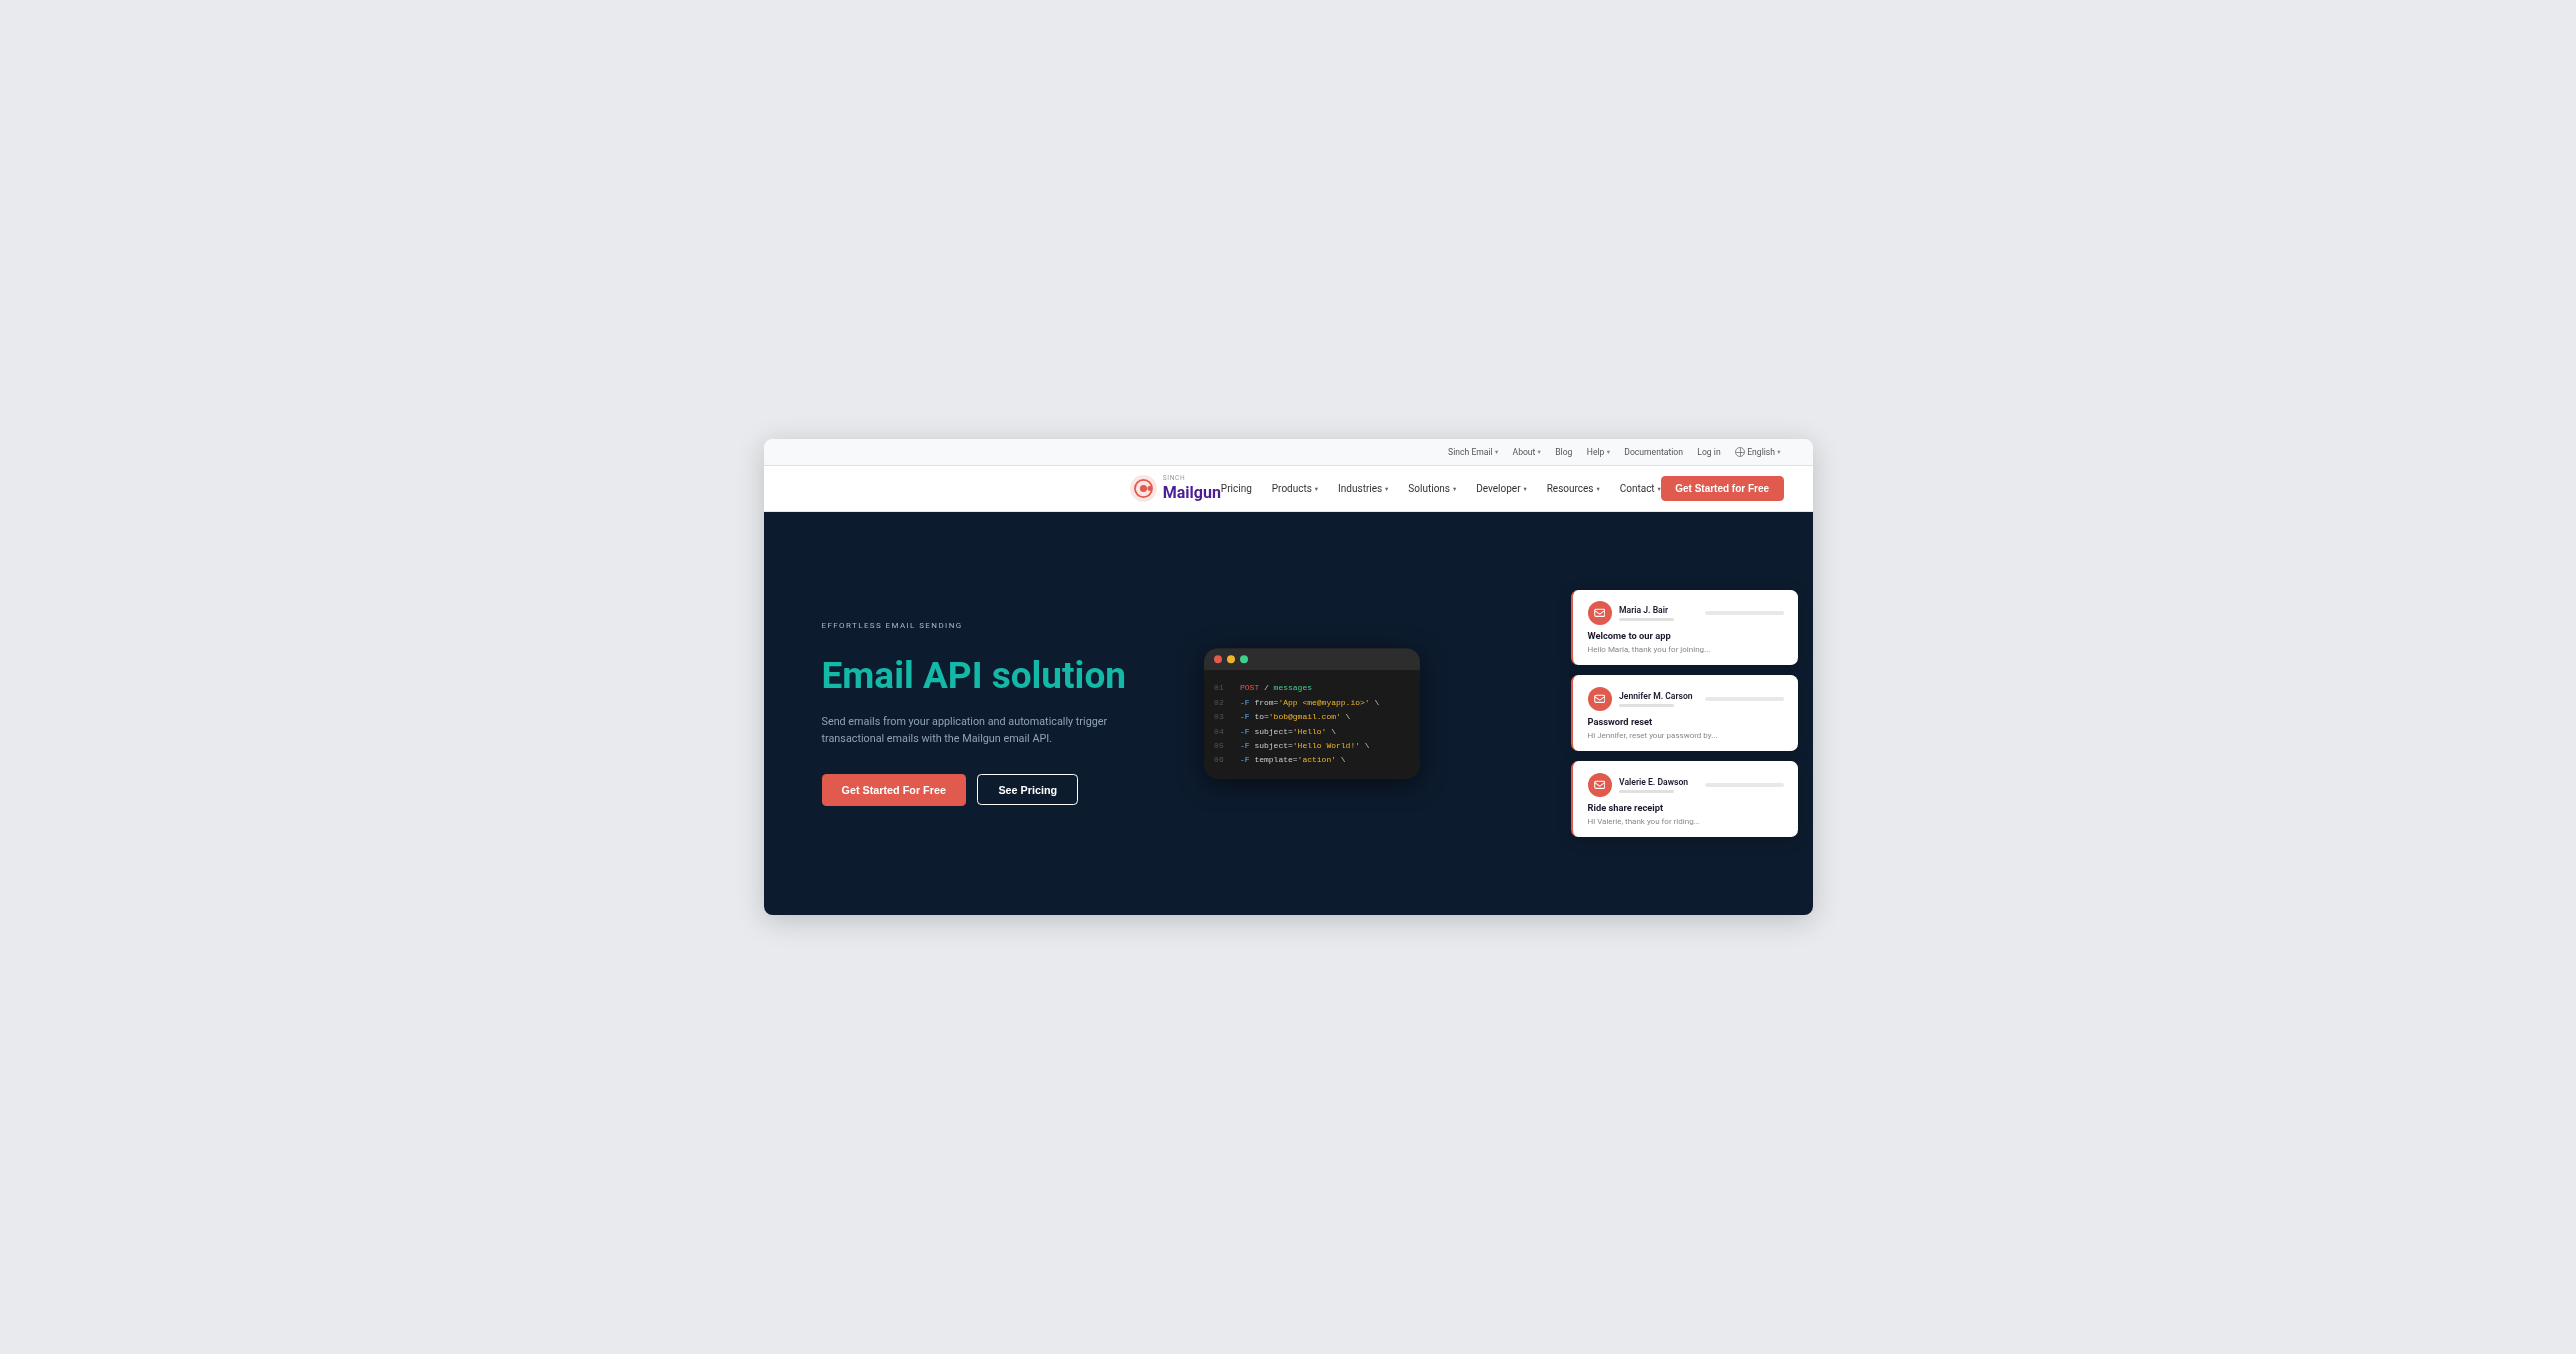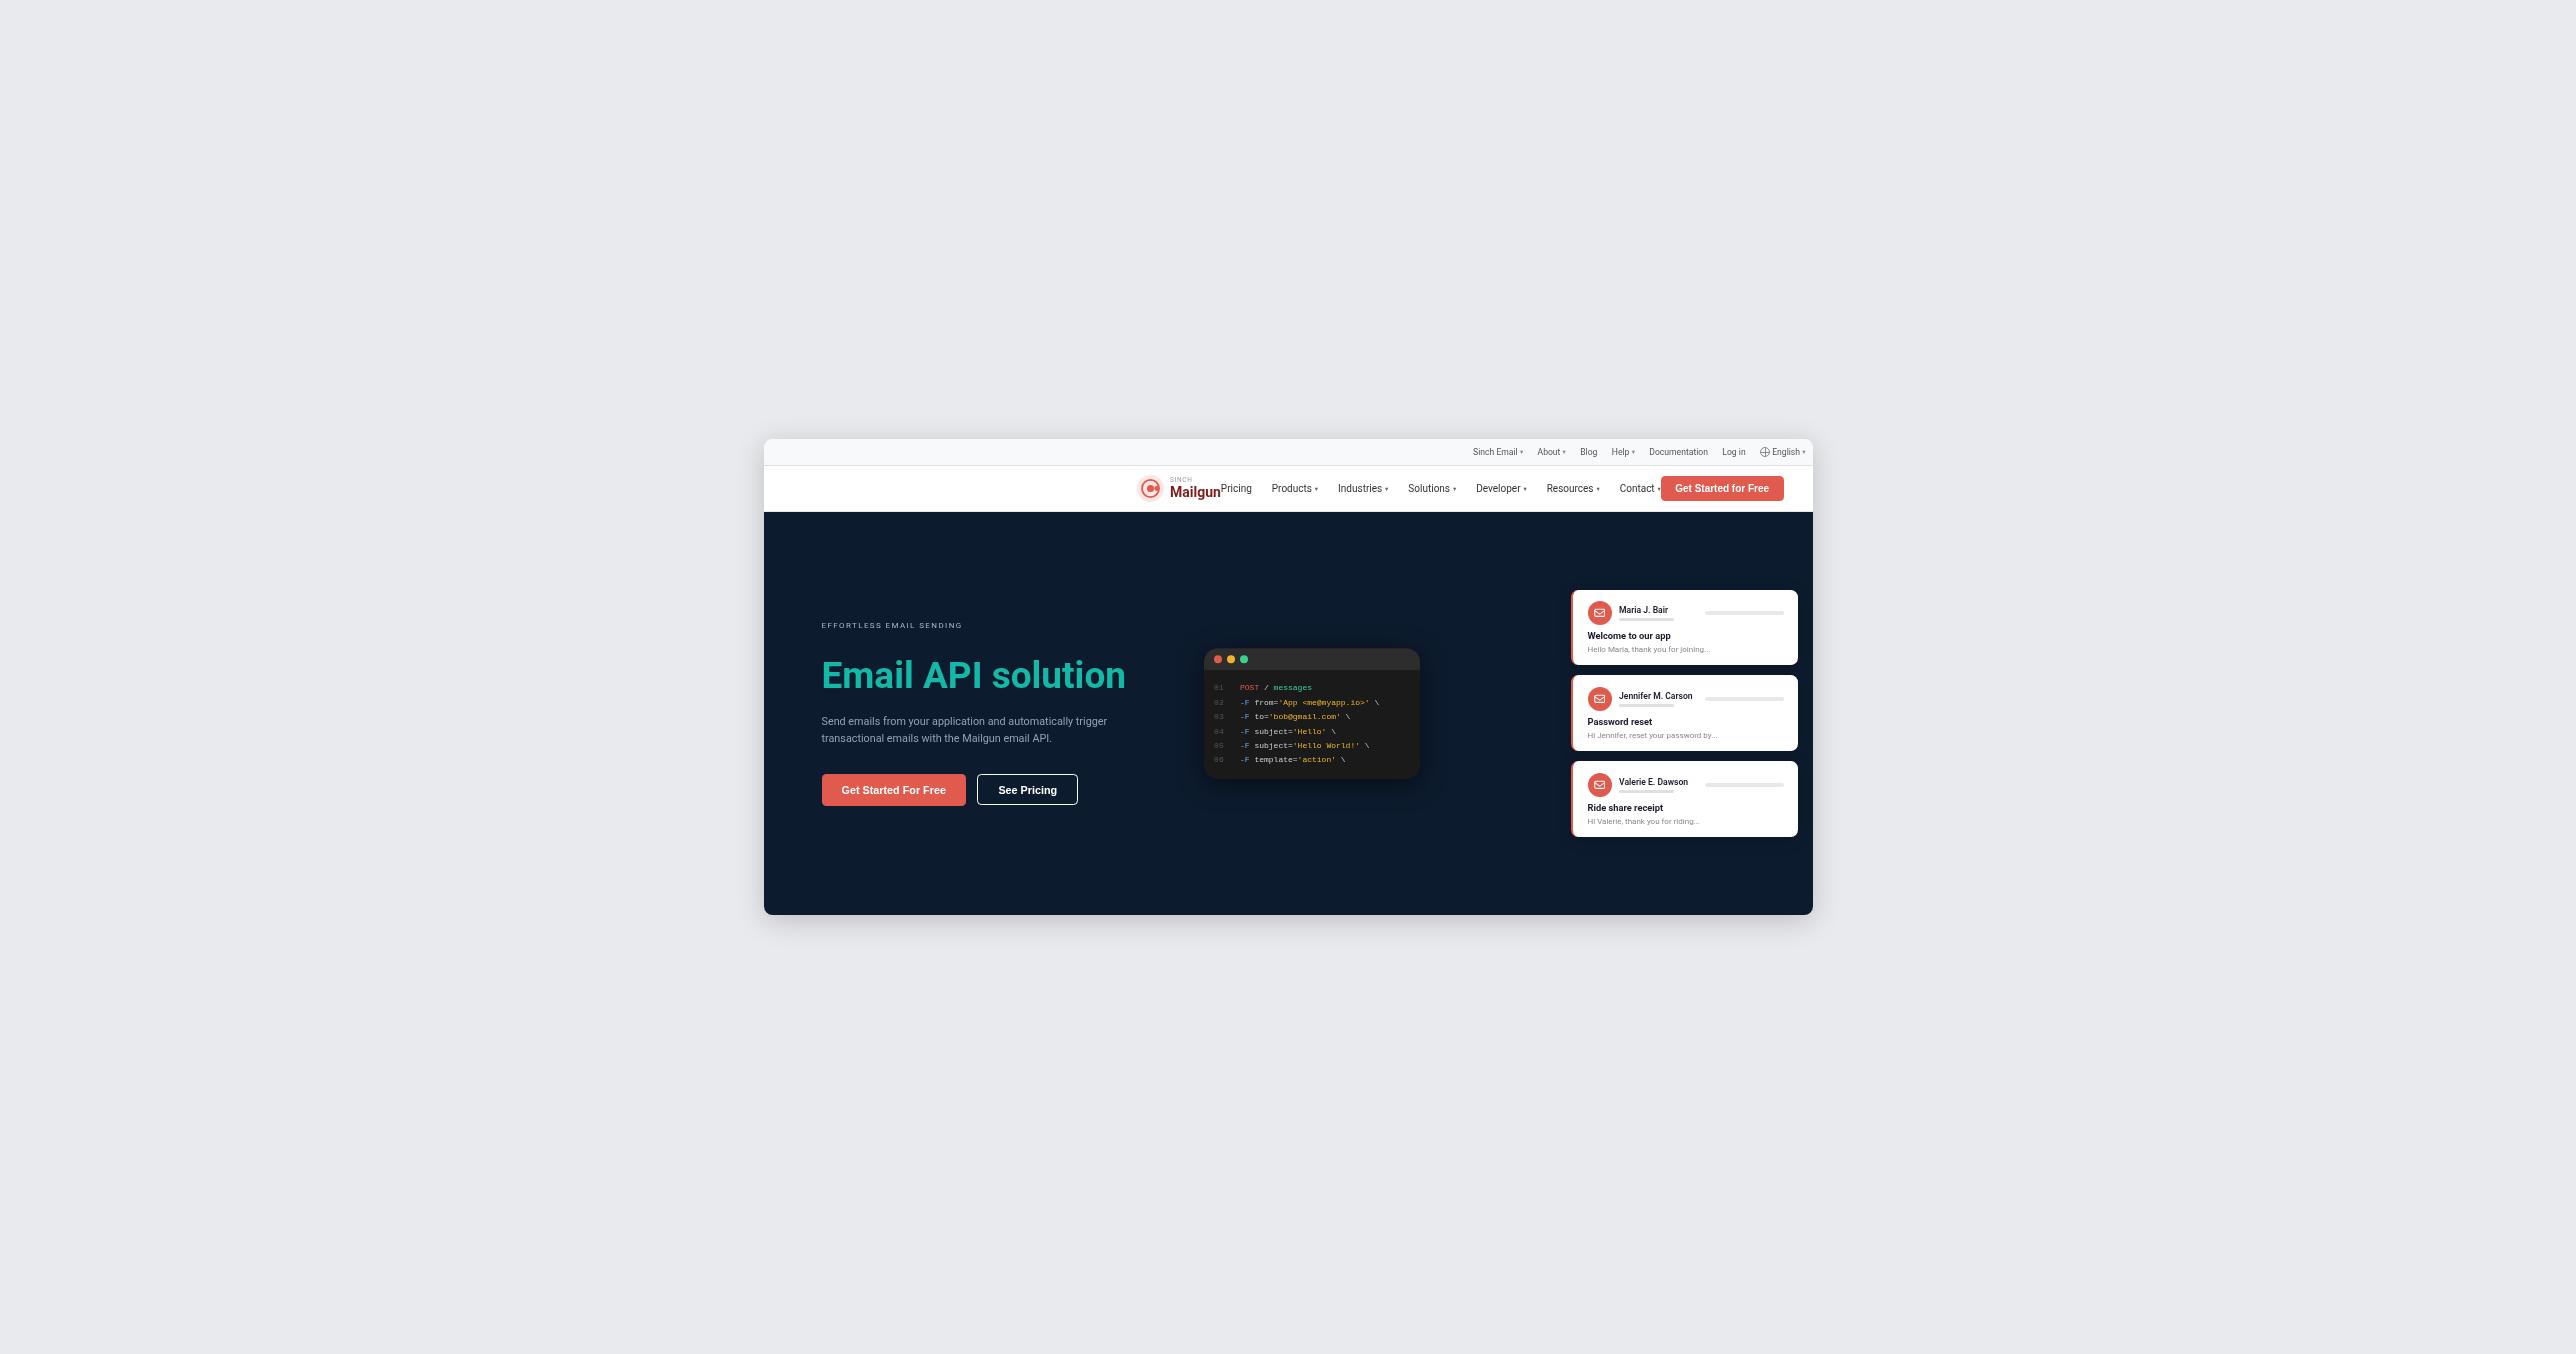--- a/index.html
+++ b/index.html
@@ -17,21 +17,21 @@
       max-width: 1049px;
       background: #fff;
       border-radius: 8.6px;
       box-shadow: 0 5.8px 29px rgba(0,0,0,0.18);
       overflow: hidden;
     }
     
     .top-bar {
       background: #f8f9fa;
       border-bottom: 0.7px solid #e0e0e0;
-      padding: 0 7px;
+      padding: 0 32px;
       height: 27px;
       display: flex;
       align-items: center;
       justify-content: flex-end;
       gap: 14.4px;
     }
     .top-bar-link {
       font-size: 8.6px;
       color: #555;
       cursor: pointer;
@@ -83,23 +83,23 @@
     .logo-area {
       display: flex;
       align-items: center;
       gap: 5.8px;
     }
     .logo-icon {
       width: 27px;
       height: 27px;
     }
     .logo-text {
-      font-size: 14px;
+      font-size: 16px;
       font-weight: 700;
-      color: #7f1d1d;
+      color: #4c1d95;
     }
     .sinch-label {
       font-size: 6.5px;
       color: #999;
       letter-spacing: 0.7px;
       text-transform: uppercase;
       display: block;
       line-height: 1;
       margin-bottom: 0.7px;
     }

